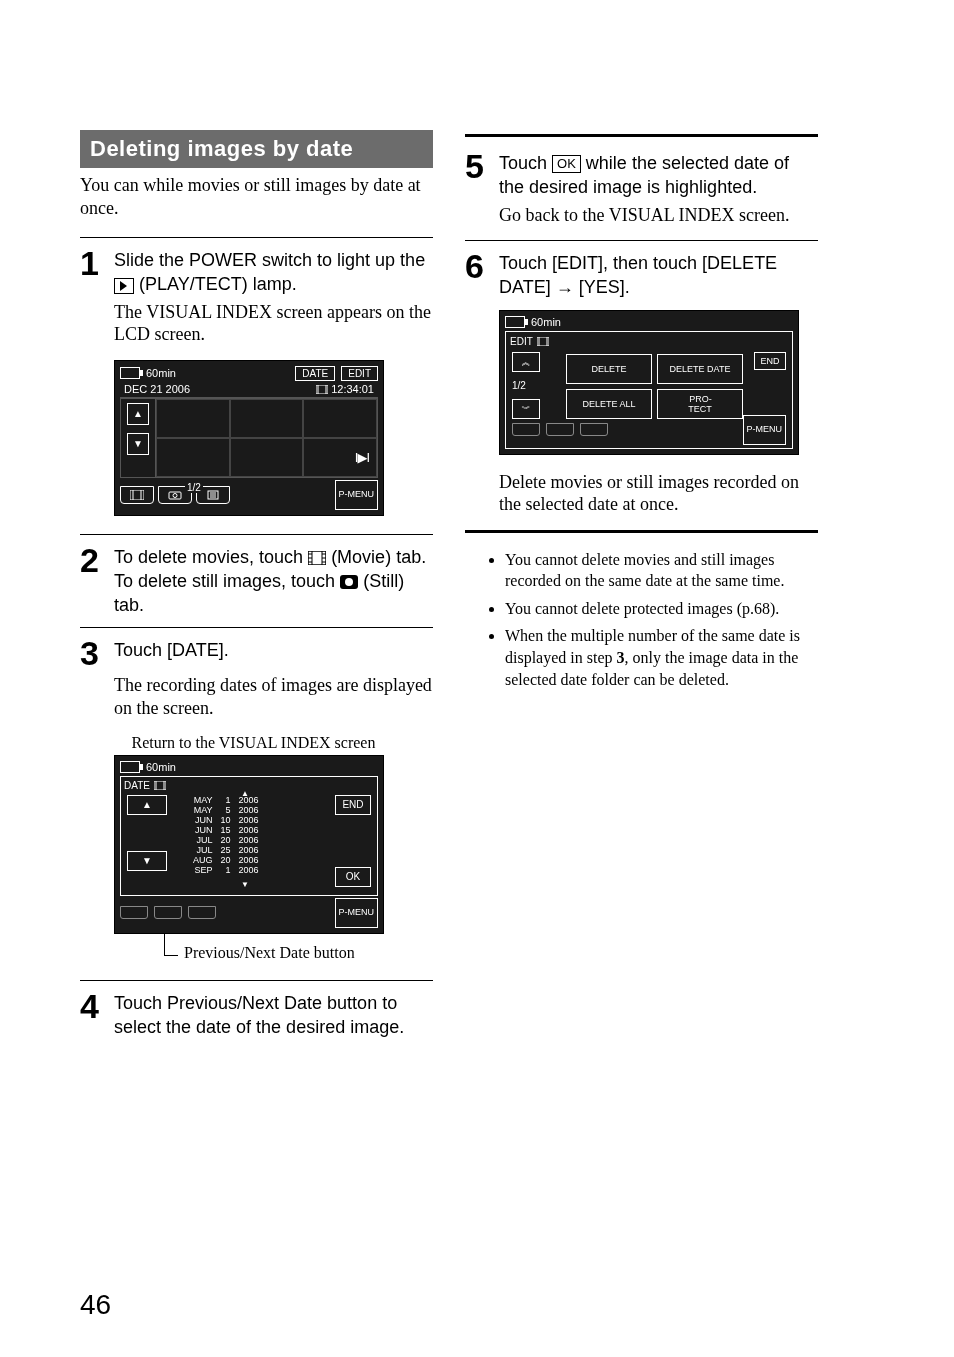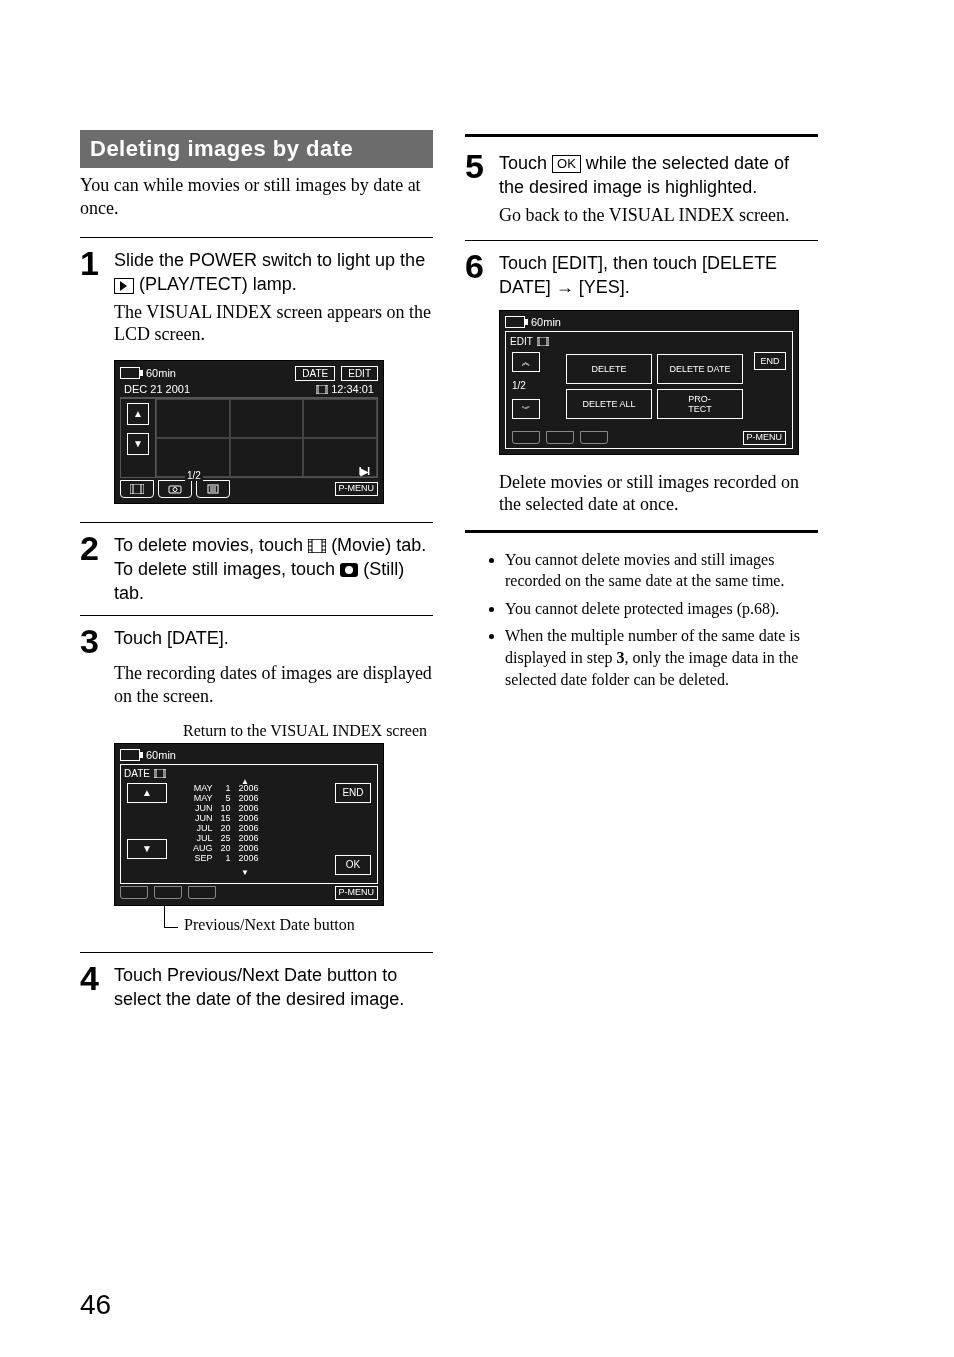--- a/index.html
+++ b/index.html
@@ -72,21 +72,21 @@
     line-height:1.35;
   }
   .step-body{
     margin-left:34px;
   }
   .caption{
     font-size:16px;
     margin:6px 0 2px 0;
     line-height:1.2;
   }
-  .caption.right{ text-align:right; }
+  .caption.right{ text-align:center; }
   .key{
     display:inline-block;
     border:1px solid #000;
     font-family:Arial, Helvetica, sans-serif;
     font-size:13px;
     padding:0 4px;
     line-height:16px;
     height:16px;
     vertical-align:middle;
   }
@@ -214,45 +214,44 @@
     display:grid;
     grid-template-columns:repeat(3,1fr);
     grid-template-rows:repeat(2,1fr);
   }
   .lcd1 .thumbs .tgrid div{
     border:1px solid #444;
   }
   .lcd1 .thumbs .playicon{
     position:absolute;
     right:8px;
-    bottom:0;
-    font-size:10px;
+    bottom:12px;
+    font-size:13px;
     letter-spacing:-1px;
-    font-weight:bold;
   }
   .lcd1 .botbar{
     display:flex;
     gap:4px;
     margin-top:2px;
     align-items:center;
   }
   .tabbtn{
     border:1px solid #fff;
     height:16px;
     min-width:32px;
     font-size:10px;
     display:flex;align-items:center;justify-content:center;
     border-radius:0 0 4px 4px;
   }
   .pmenu{
     margin-left:auto;
     border:1px solid #fff;
     font-size:9px;
     line-height:11px;
-    padding:0 3px;
+    padding:8px 3px;
     height:12px;
   }
   .counter12{
     position:absolute;
     left:70px;
     bottom:22px;
     font-size:10px;
     background:#1a1a1a;
     padding:0 2px;
   }
@@ -401,21 +400,21 @@
     display:grid;
     grid-template-columns:86px 86px;
     grid-auto-rows:30px;
     gap:5px;
   }
   .menubtn{
     border:1px solid #fff;
     font-size:9px;
     display:flex;
     align-items:center;justify-content:center;
-    text-align:left;
+    text-align:right;
     line-height:10px;
     padding:2px;
   }
   .lcd3 .end{
     position:absolute;
     right:6px;top:20px;
     border:1px solid #fff;
     width:30px;height:16px;
     font-size:9px;
     display:flex;align-items:center;justify-content:center;
@@ -462,21 +461,21 @@
 
       <div class="lcd lcd1" style="position:relative;">
         <div class="topbar">
           <span class="batt"></span>
           <span>60min</span>
           <span style="flex:1"></span>
           <span class="pill">DATE</span>
           <span class="pill">EDIT</span>
         </div>
         <div class="row2">
-          <span>DEC  21  2001</span>
+          <span>DEC  21  2006</span>
           <span>
             <svg class="filmstrip" width="12" height="9">
                 <rect x="0" y="0" width="12" height="9" fill="none" stroke="#fff" stroke-width="1"></rect>
                 <line x1="2" y1="0" x2="2" y2="9" stroke="#fff"></line>
                 <line x1="10" y1="0" x2="10" y2="9" stroke="#fff"></line>
               </svg>
             <span>12:34:01</span>
           </span>
         </div>
         <div class="grid">

